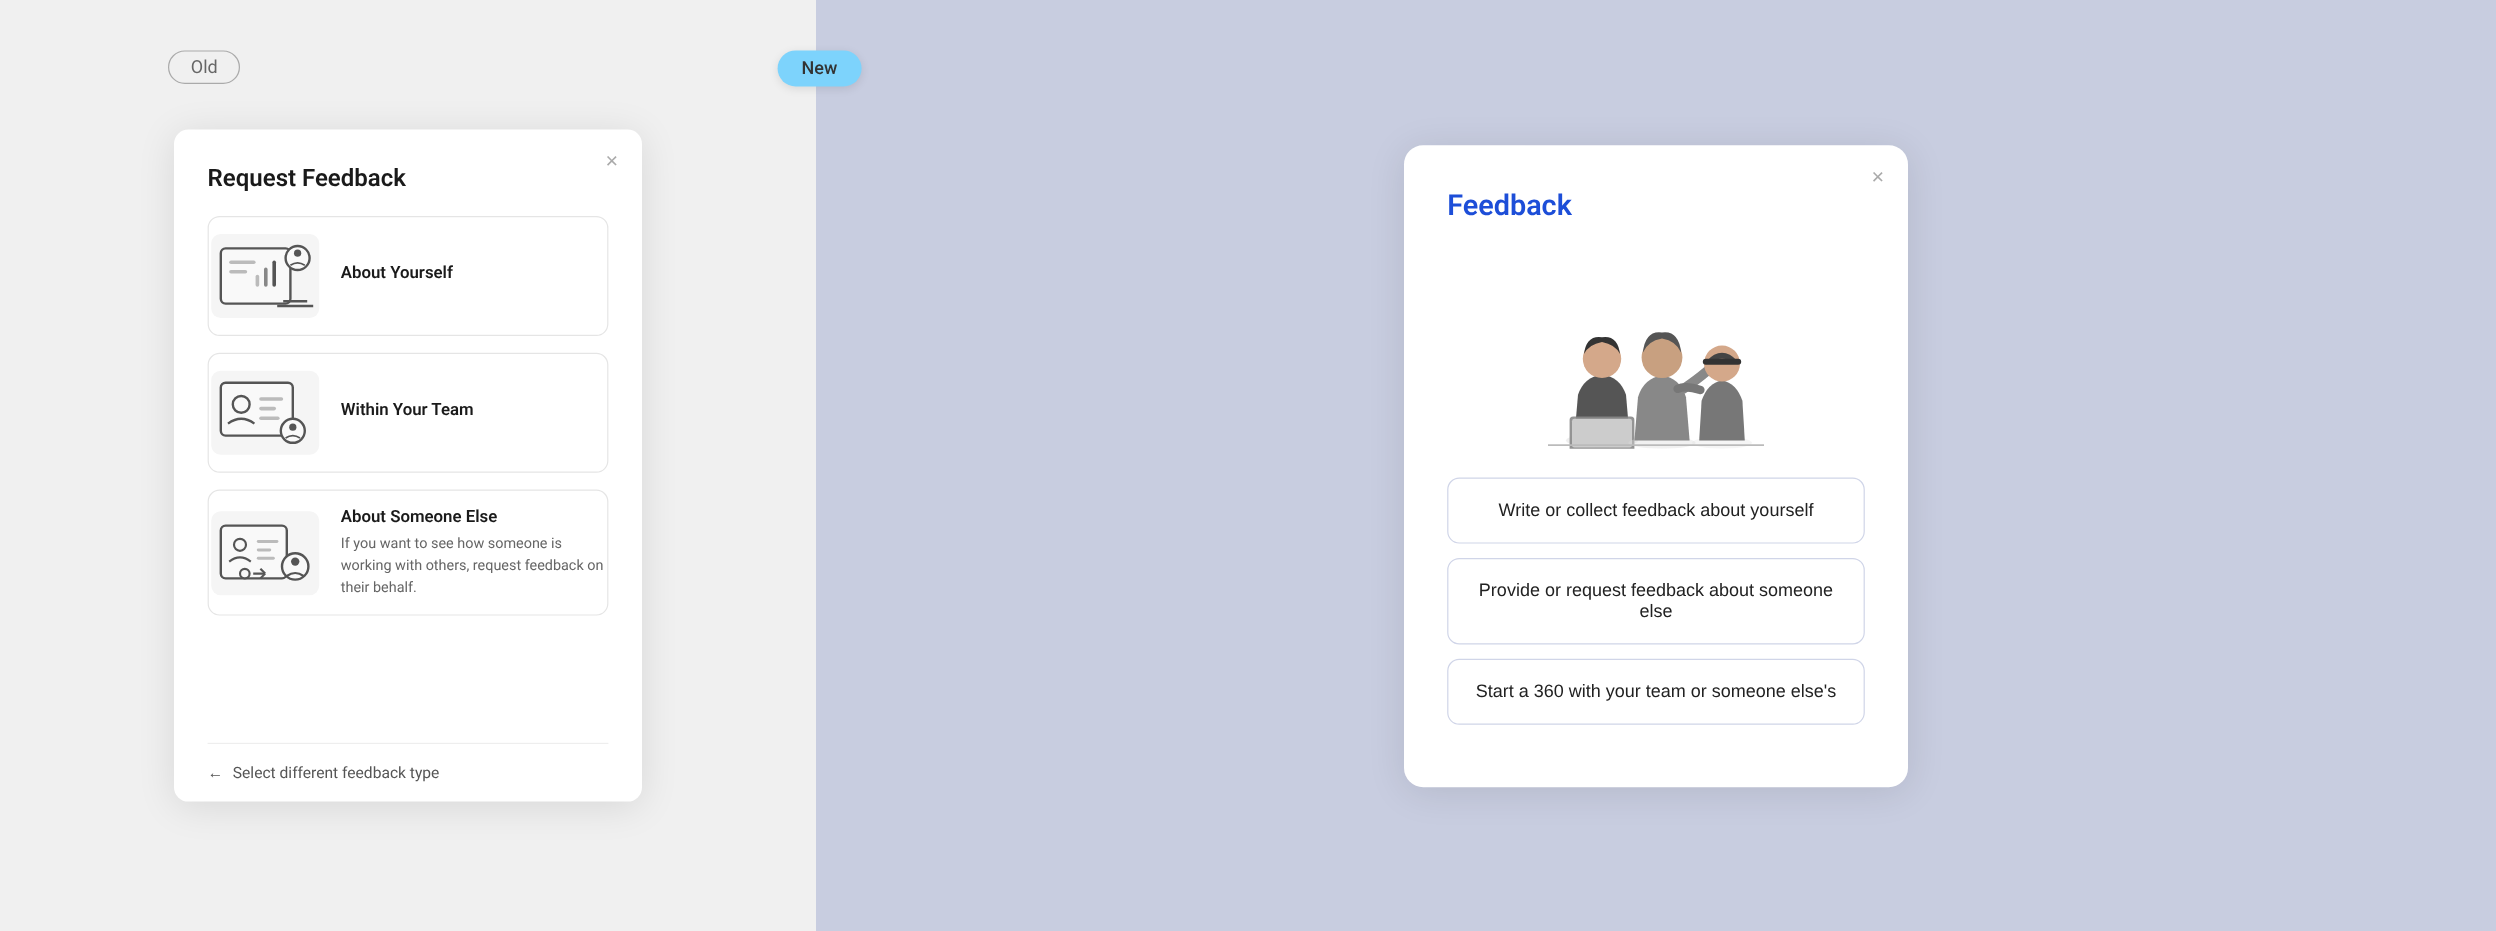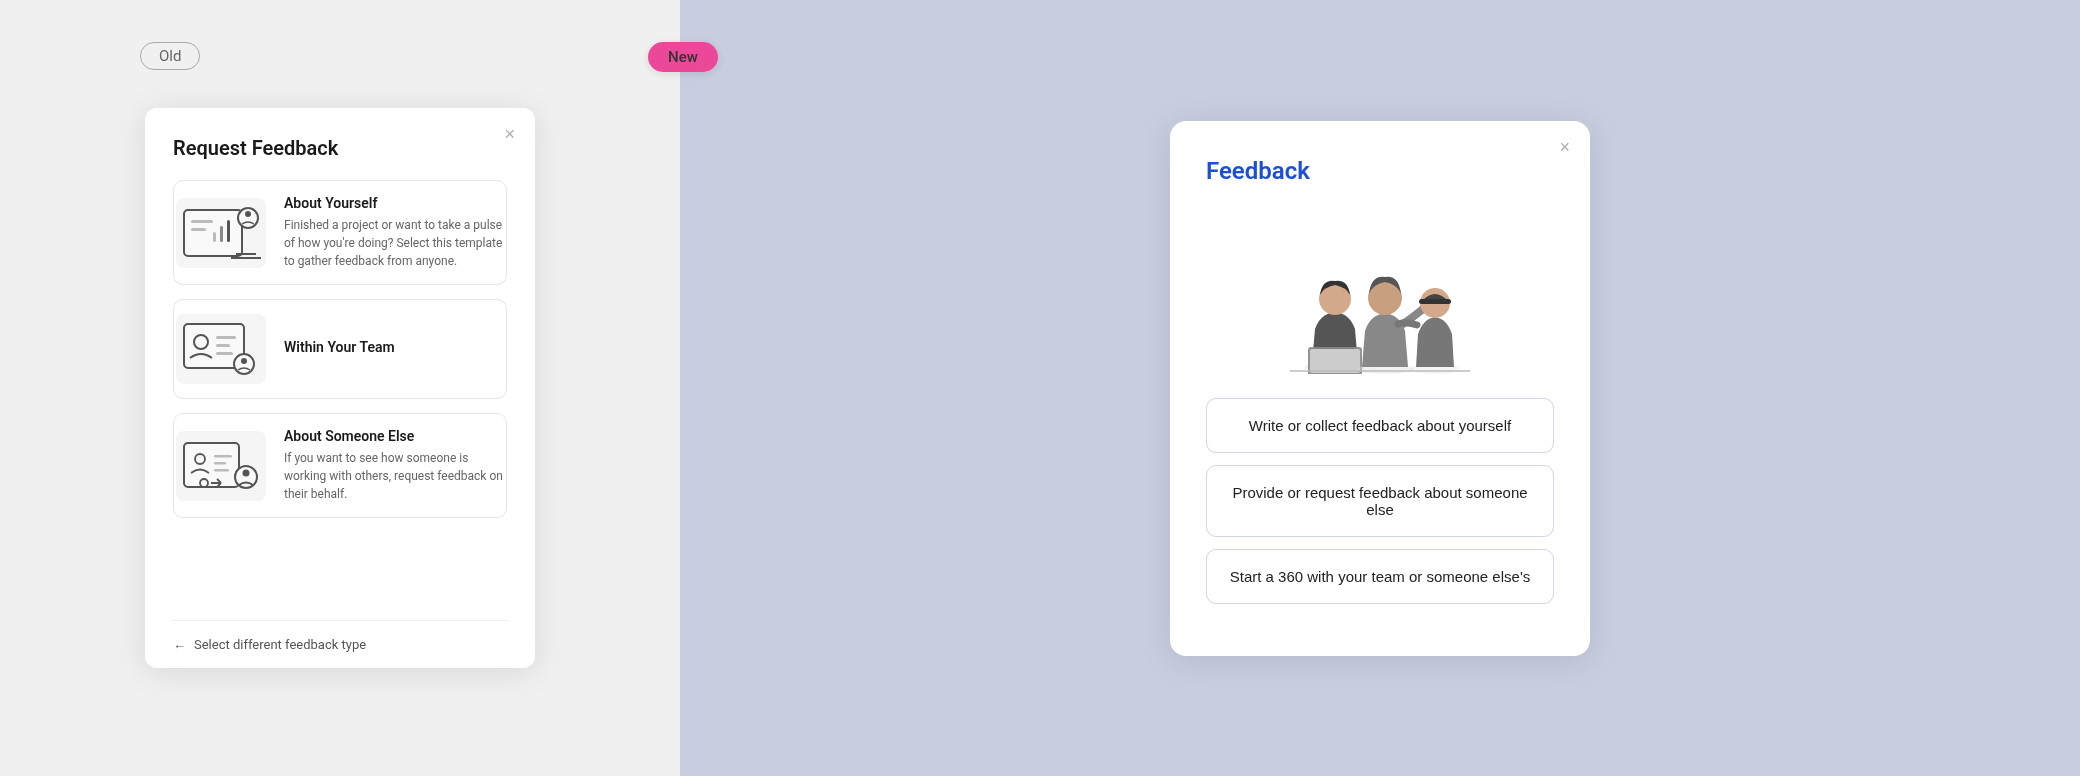--- a/index.html
+++ b/index.html
@@ -136,21 +136,21 @@
     }
 
     .new-badge {
       position: absolute;
       top: 42px;
       left: -32px;
       border-radius: 20px;
       padding: 6px 20px;
       font-size: 15px;
       color: #333;
-      background: #ec4899;
+      background: #7dd3fc;
       font-weight: 500;
       box-shadow: 0 2px 8px rgba(0,0,0,0.10);
     }
 
     .new-modal {
       background: #fff;
       border-radius: 16px;
       box-shadow: 0 4px 32px rgba(0,0,0,0.10);
       width: 420px;
       padding: 36px 36px 36px 36px;
@@ -233,21 +233,20 @@
             <rect x="37" y="34" width="3" height="10" rx="1.5" fill="#bbb"></rect>
             <circle cx="72" cy="20" r="10" stroke="#555" stroke-width="2" fill="#f9f9f9"></circle>
             <line x1="60" y1="56" x2="80" y2="56" stroke="#555" stroke-width="2"></line>
             <line x1="55" y1="60" x2="85" y2="60" stroke="#555" stroke-width="2"></line>
             <circle cx="72" cy="16" r="3" fill="#555"></circle>
             <path d="M66 26 Q72 22 78 26" stroke="#555" stroke-width="1.5" fill="none"></path>
           </svg>
         </div>
         <div class="feedback-option-text">
           <h3>About Yourself</h3>
-          <p>Finished a project or want to take a pulse of how you're doing? Select this template to gather feedback from anyone.</p>
         </div>
       </div>
 
       <div class="feedback-option">
         <div class="feedback-option-icon">
           <svg class="icon-svg" viewBox="0 0 90 70" fill="none" xmlns="http://www.w3.org/2000/svg">
             <rect x="8" y="10" width="60" height="44" rx="4" stroke="#555" stroke-width="2" fill="#f9f9f9"></rect>
             <circle cx="25" cy="28" r="7" stroke="#555" stroke-width="2" fill="#f9f9f9"></circle>
             <path d="M14 44 Q25 36 36 44" stroke="#555" stroke-width="2" fill="none"></path>
             <rect x="40" y="22" width="20" height="3" rx="1.5" fill="#bbb"></rect>

